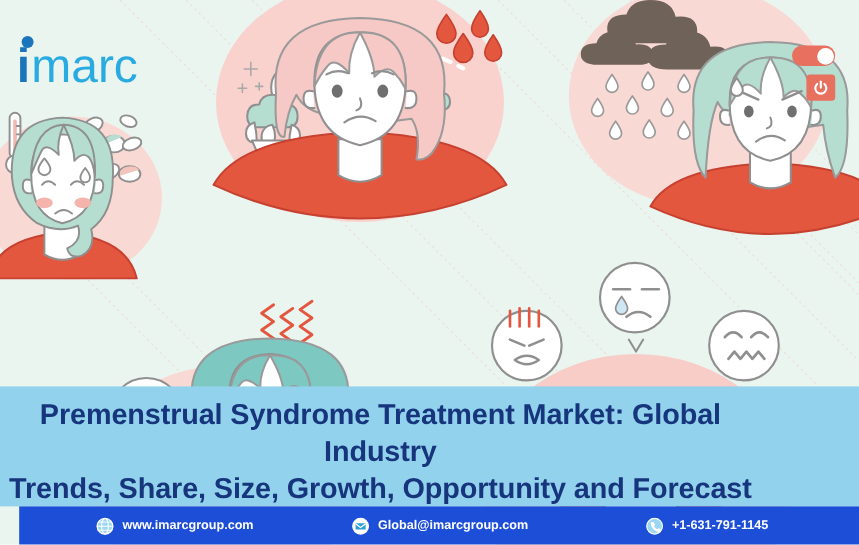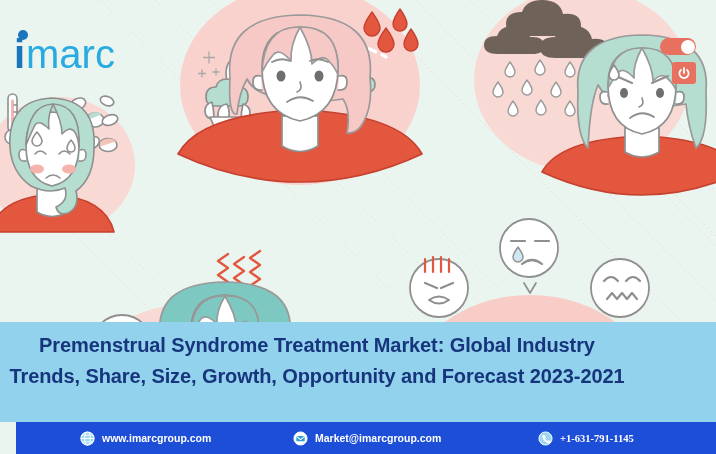--- a/index.html
+++ b/index.html
@@ -76,21 +76,21 @@
     height: 100px;
     background: #92d2ec;
     z-index: 30;
   }
   #banner-title {
     position: absolute;
     left: 0;
     top: 330px;
     width: 634px;
     text-align: center;
-    font-size: 20px;
+    font-size: 24px;
     font-weight: bold;
     line-height: 31px;
     color: #16357c;
     letter-spacing: -0.1px;
     z-index: 32;
   }
   
   #footer-bar {
     position: absolute;
     left: 16px;
@@ -117,21 +117,21 @@
     flex: 0 0 auto;
   }
   .footer-item .flabel {
     color: #ffffff;
     font-size: 10.5px;
     font-weight: bold;
     white-space: nowrap;
   }
   #footer-web { left: 64px; }
   #footer-mail { left: 277px; }
-  #footer-phone { left: 522px; font-family: Liberation Serif, serif; }
+  #footer-phone { left: 522px; }
 </style>
 </head>
 <body>
 
 <div id="banner">
 
   <svg class="layer" viewBox="0 0 716 454" width="716" height="454">
     <defs>
       <clipPath id="clipAll">
           <rect x="0" y="0" width="716" height="454"></rect>
@@ -436,21 +436,21 @@
       </svg>
       <span class="flabel">www.imarcgroup.com</span>
     </div>
 
     <div id="footer-mail" class="footer-item">
       <svg class="ficon" viewBox="0 0 16 16">
         <circle cx="8" cy="8" r="7" fill="#ffffff" stroke="#ffffff" stroke-width="1"></circle>
         <rect x="3.5" y="5.4" width="9" height="5.6" rx="0.8" fill="#2e9fd4"></rect>
         <path d="M3.5 5.8 L8 9.2 L12.5 5.8" fill="none" stroke="#ffffff" stroke-width="1.1"></path>
       </svg>
-      <span class="flabel">Market@imarcgroup.com</span>
+      <span class="flabel">Global@imarcgroup.com</span>
     </div>
 
     <div id="footer-phone" class="footer-item">
       <svg class="ficon" viewBox="0 0 16 16">
         <circle cx="8" cy="8" r="7" fill="#9bd7f0" stroke="#ffffff" stroke-width="1"></circle>
         <path d="M5.6 4.6 q1.1 -0.5 1.7 0.6 l0.7 1.3 q0.3 0.7 -0.4 1.1 q-0.5 0.3 -0.2 0.9 q0.8 1.5 2.2 2.2 q0.6 0.3 0.9 -0.2 q0.4 -0.7 1.1 -0.4 l1.3 0.7 q1.1 0.6 0.5 1.7 q-0.7 1.2 -2.2 0.9 q-2.6 -0.6 -4.5 -2.5 q-1.9 -1.9 -2.5 -4.5 q-0.3 -1.5 0.9 -2.2 z" fill="#ffffff" transform="translate(0.3,-0.2)"></path>
       </svg>
       <span class="flabel">+1-631-791-1145</span>
     </div>
 

